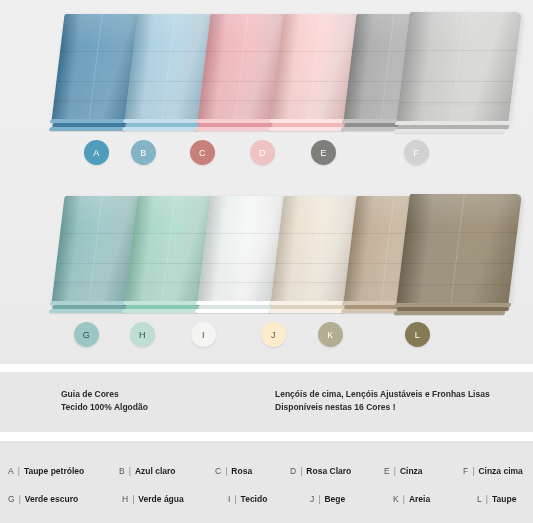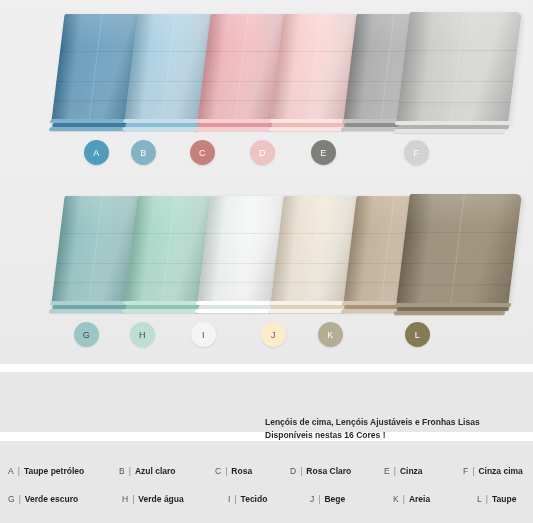--- a/index.html
+++ b/index.html
@@ -75,21 +75,21 @@
     font-size:9px;letter-spacing:.3px;
     box-shadow:0 1px 2px rgba(0,0,0,.10);
   }
 
   
   .info-panel{
     position:absolute;left:0;top:372px;width:533px;height:60px;
     background:#e7e7e7;
   }
   .info-left{position:absolute;left:61px;top:16px;}
-  .info-right{position:absolute;left:265px;top:16px;margin-top:28px;}
+  .info-right{position:absolute;left:275px;top:16px;}
   .info-line{
     font-size:8.5px;font-weight:bold;color:#2b2b2b;line-height:13px;
     white-space:nowrap;
   }
 
   
   .legend-panel{
     position:absolute;left:0;top:441px;width:533px;height:82px;
     background:#e7e7e7;
   }
@@ -290,20 +290,24 @@
           <div class="dot" style="left: 191px; background: rgb(244, 244, 242); color: rgb(74, 74, 74);">I</div>
           <div class="dot" style="left: 261px; background: rgb(253, 236, 203); color: rgb(106, 92, 60);">J</div>
           <div class="dot" style="left: 318px; background: rgb(180, 173, 147); color: rgb(255, 255, 255);">K</div>
           <div class="dot" style="left: 405px; background: rgb(134, 122, 86); color: rgb(255, 255, 255);">L</div>
         </div>
     </div>
 
   </div>
 
   <div class="info-panel">
+    <div class="info-left">
+      <div class="info-line">Guia de Cores</div>
+      <div class="info-line">Tecido 100% Algodão</div>
+    </div>
     <div class="info-right">
       <div class="info-line">Lençóis de cima, Lençóis Ajustáveis e Fronhas Lisas</div>
       <div class="info-line">Disponíveis nestas 16 Cores !</div>
     </div>
   </div>
 
   <div class="legend-panel">
     <div class="legend-row r1" id="legend-0">
         <div class="legend-item" style="left: 8px;">
           <span class="legend-key">A</span>

